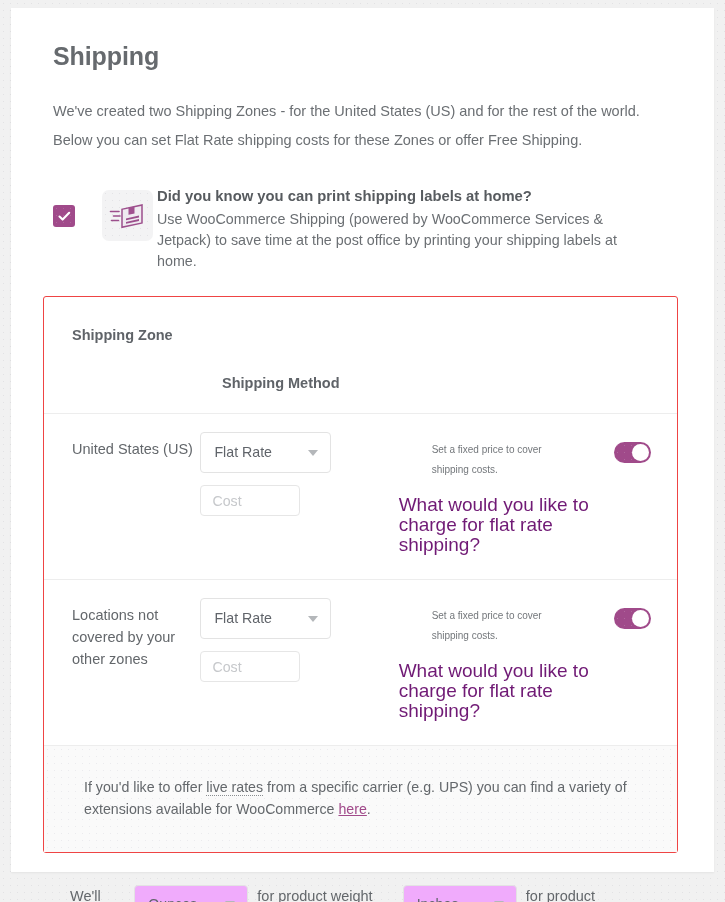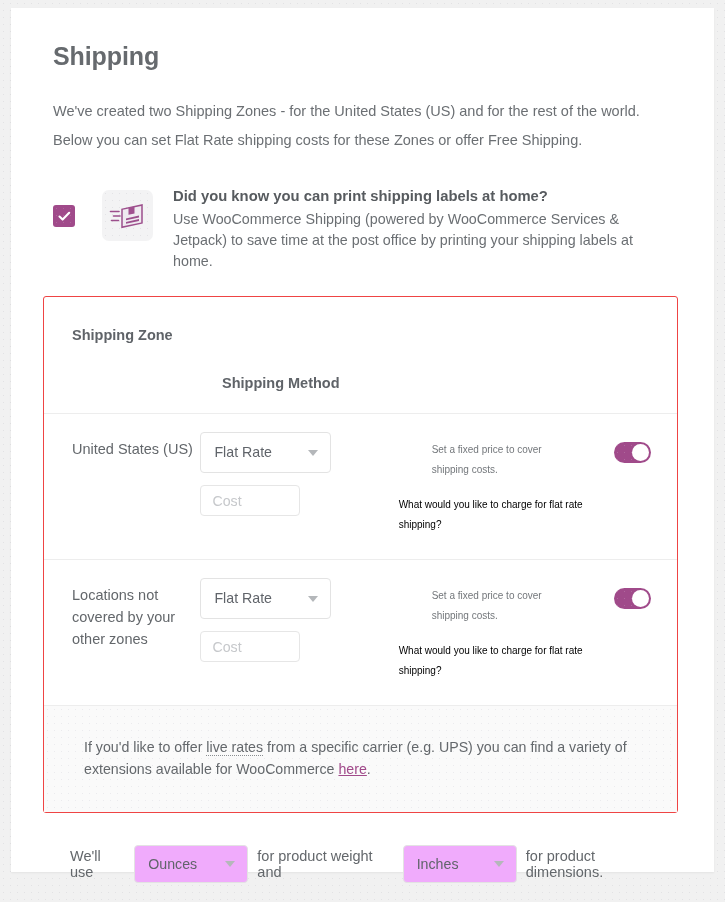--- a/index.html
+++ b/index.html
@@ -77,21 +77,21 @@
     background: #f3f3f4;
     background-image: radial-gradient(#e3e3e6 0.8px, transparent 0.8px);
     background-size: 7px 7px;
     margin: 7px 0 0 27px;
     flex: none;
     display: flex;
     align-items: center;
     justify-content: center;
   }
   .promo-text {
-    margin-left: 20px;
+    margin-left: 4px;
     padding-top: 2px;
   }
   .promo-heading {
     font-size: 14.8px;
     font-weight: bold;
     color: #575b5f;
     margin: 0 0 2px 0;
     line-height: 22px;
   }
   .promo-body {
@@ -184,22 +184,22 @@
 
   .desc-cell { flex: 1; position: relative; }
   .desc-top {
     font-size: 10px;
     color: #73777b;
     line-height: 20px;
     width: 150px;
     padding-top: 8px;
   }
   .desc-bottom {
-    font-size: 10px;
-    color: #000000;
+    font-size: 19px;
+    color: #701a75;
     line-height: 20px;
     width: 215px;
     margin-top: 15px;
     margin-left: -33px;
   }
 
   .toggle-cell { width: 74px; padding-top: 10px; }
   .toggle {
     width: 37px;
     height: 21px;

